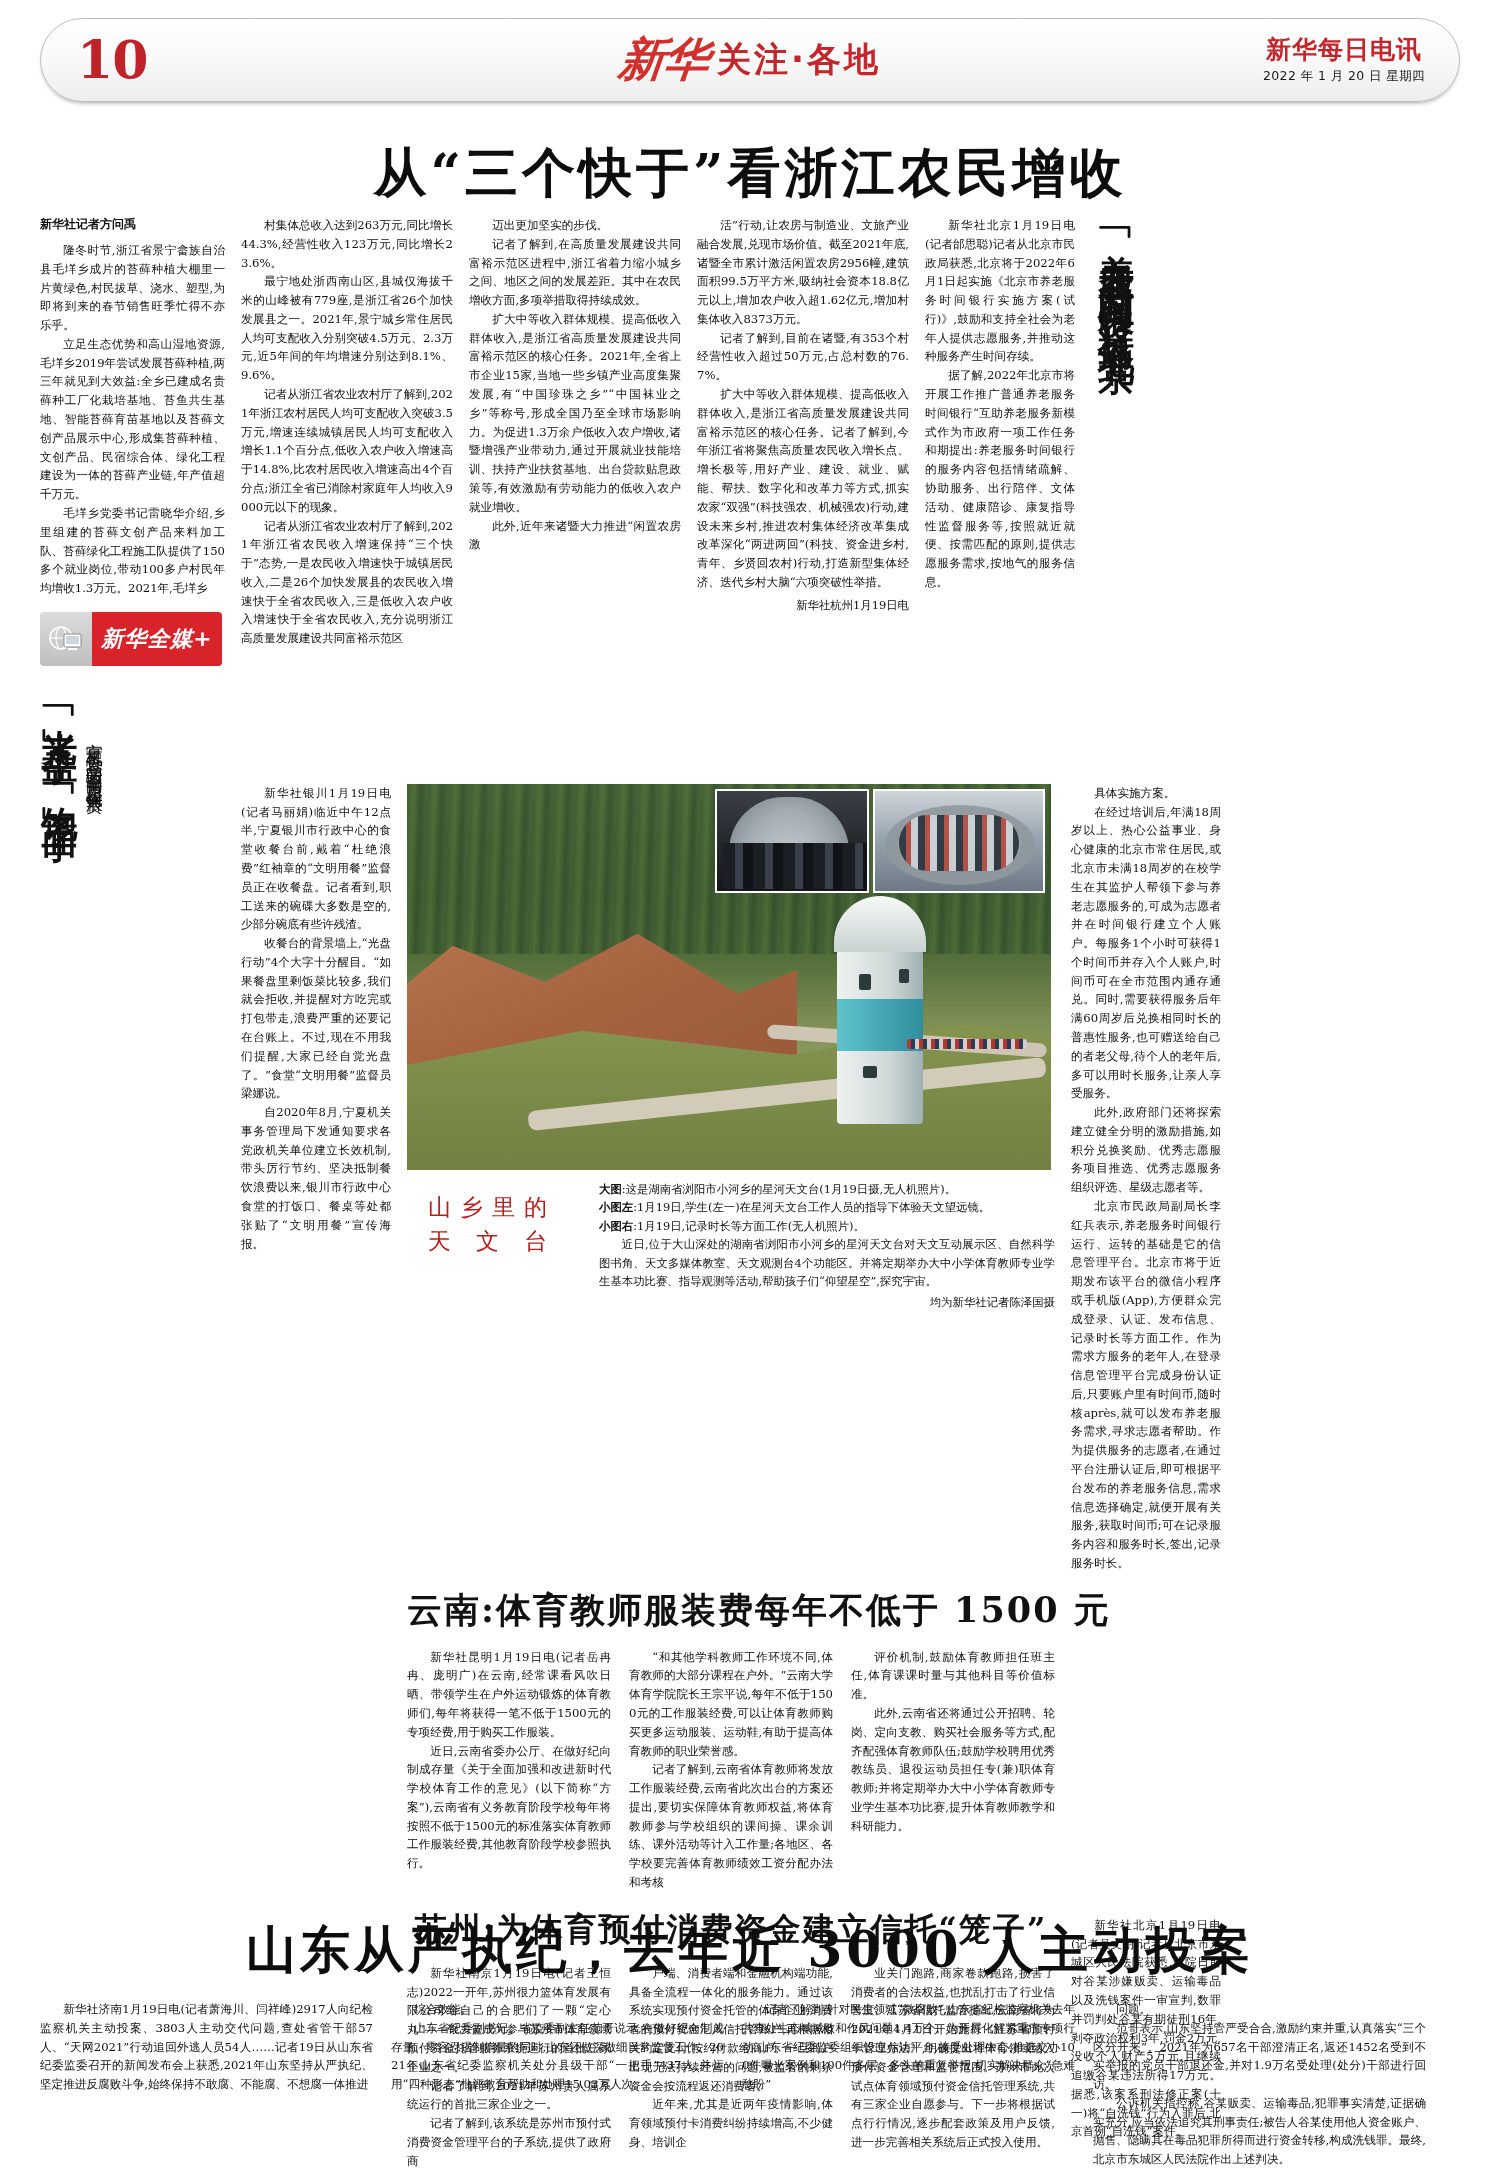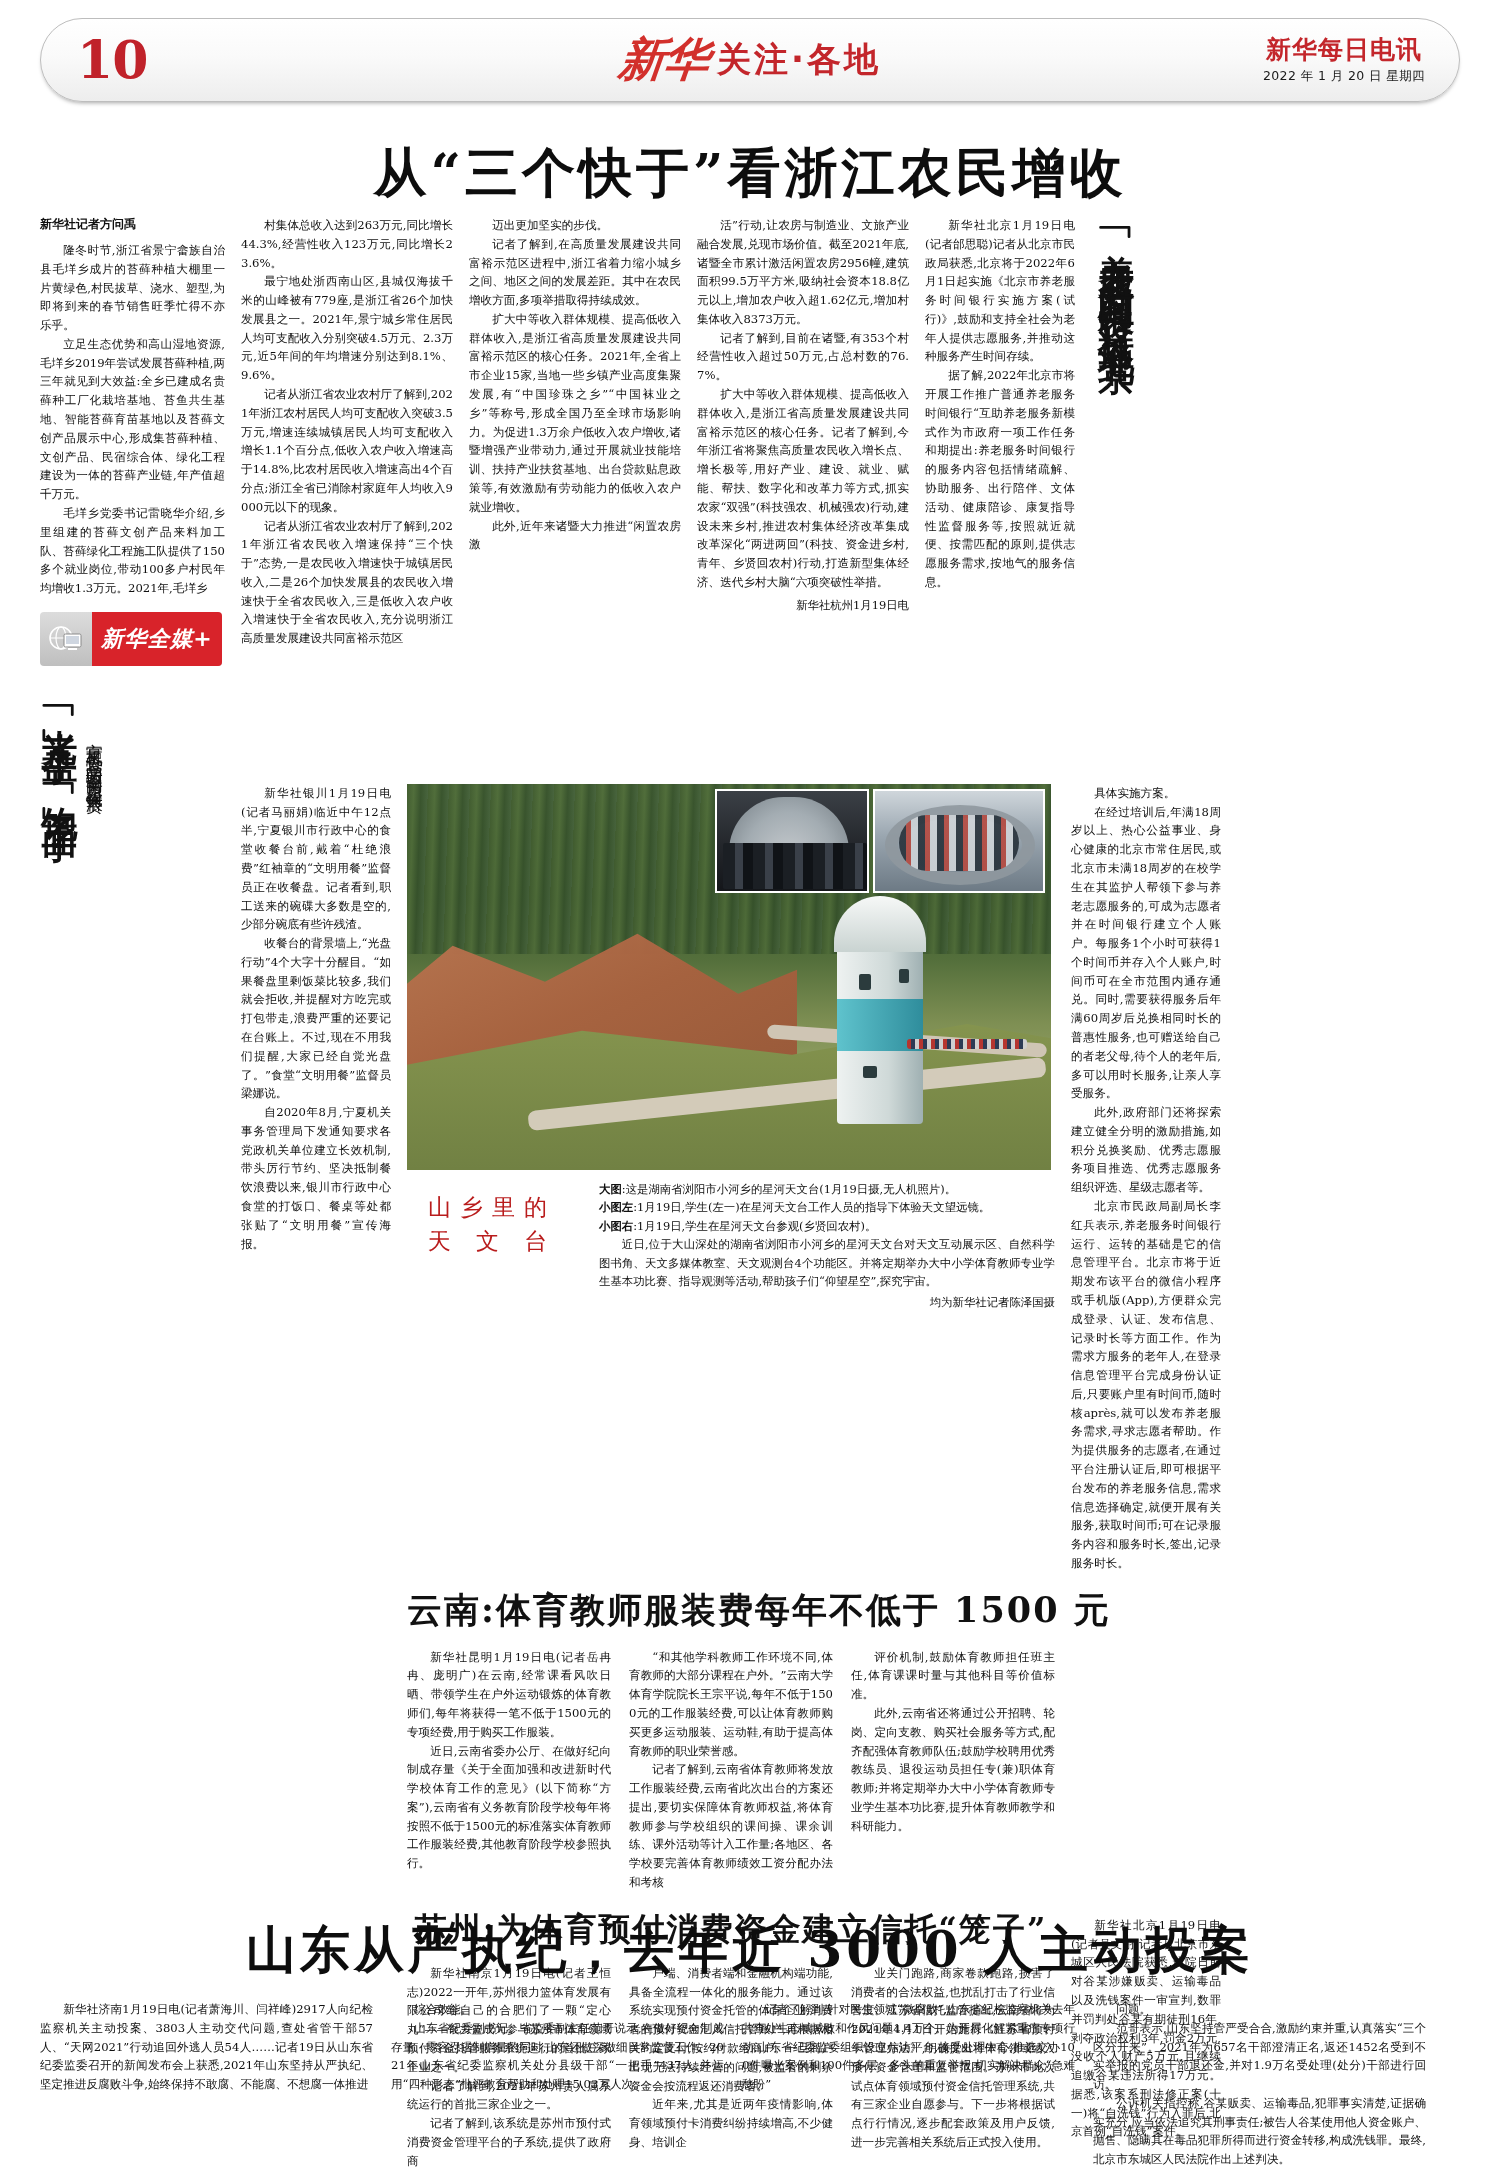--- a/index.html
+++ b/index.html
@@ -305,21 +305,21 @@
       </div>
 
       <div style="display:flex; gap:22px; margin-top:10px;">
         <div style="width:170px; padding-top:10px;">
           <div class="cap-title">山乡里的<br>天 文 台</div>
         </div>
         <div style="flex:1;">
           <div class="cap-body">
             <div><b>大图</b>:<span>这是湖南省浏阳市小河乡的星河天文台(1月19日摄,无人机照片)。</span></div>
             <div><b>小图左</b>:<span>1月19日,学生(左一)在星河天文台工作人员的指导下体验天文望远镜。</span></div>
-            <div><b>小图右</b>:<span>1月19日,学生在星河天文台参观(乡贤回农村)。</span></div>
+            <div><b>小图右</b>:<span>1月19日,记录时长等方面工作(无人机照片)。</span></div>
             <div style="text-indent:2em;">近日,位于大山深处的湖南省浏阳市小河乡的星河天文台对天文互动展示区、自然科学图书角、天文多媒体教室、天文观测台4个功能区。并将定期举办大中小学体育教师专业学生基本功比赛、指导观测等活动,帮助孩子们“仰望星空”,探究宇宙。</div>
             <div class="credit" style="margin-top:2px;">均为新华社记者陈泽国摄</div>
           </div>
         </div>
       </div>
     </div>
 
     <div style="width:150px;">
       <div class="body-col">
           <p>具体实施方案。</p>

